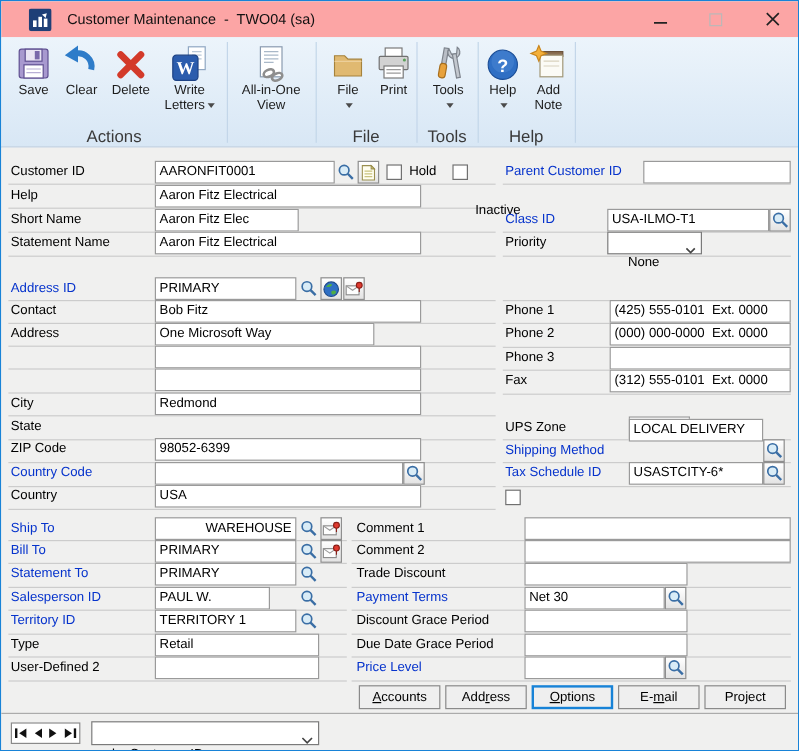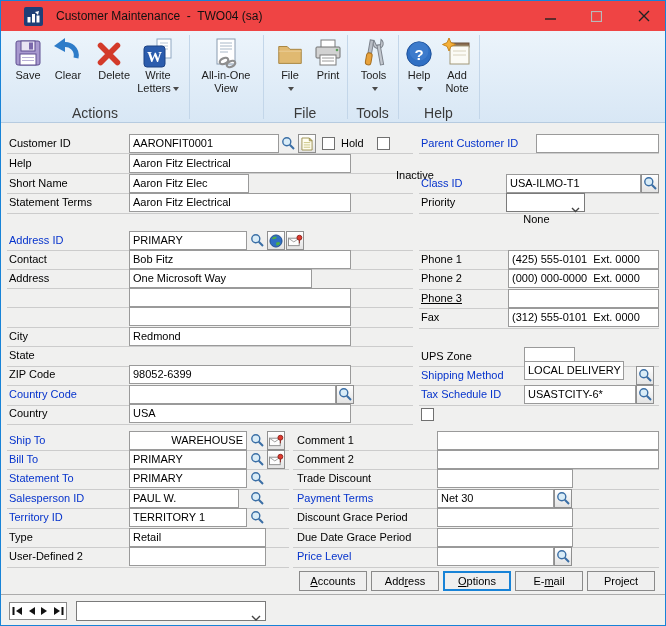--- a/index.html
+++ b/index.html
@@ -1,19 +1,19 @@
 <!DOCTYPE html>
 <html><head>
 <meta charset="utf-8">
 <style>
   html,body{margin:0;padding:0;background:#cfcfcf;font-family:"Liberation Sans",sans-serif;}
   .win{position:relative;width:666px;height:626px;background:#f0f0ef;border:1px solid #1883d7;box-sizing:border-box;overflow:hidden;}
   .abs{position:absolute;}
   
-  .titlebar{position:absolute;left:0;top:0;width:664px;height:30px;background:#ef4444;}
+  .titlebar{position:absolute;left:0;top:0;width:664px;height:30px;background:#fca5a5;}
   .title{position:absolute;left:55px;top:0;line-height:30px;font-size:12px;color:#111;white-space:pre;}
   .wbtn{position:absolute;top:0;width:32px;height:30px;display:flex;align-items:center;justify-content:center;}
   
   .ribbon{position:absolute;left:0;top:30px;width:664px;height:92px;background:linear-gradient(#ecf4fb,#d8e7f5);border-bottom:1px solid #b6cbe0;box-sizing:border-box;}
   .rsep{position:absolute;top:4px;height:84px;width:1px;background:#c3d6e9;}
   .rbtn{position:absolute;top:2px;text-align:center;font-size:11px;color:#1d1d1d;}
   .rbtn .icn{height:36px;display:flex;align-items:flex-end;justify-content:center;}
   .rlbl{line-height:13px;white-space:nowrap;}
   .rcap{position:absolute;top:74px;text-align:center;font-size:14px;color:#3a3a3a;}
   .dar{display:inline-block;width:0;height:0;border-left:3.5px solid transparent;border-right:3.5px solid transparent;border-top:4px solid #4a4a4a;vertical-align:middle;margin-left:2px;}
@@ -93,21 +93,21 @@
             <rect x="9" y="4" width="14" height="10" fill="#e9e4f4" stroke="#5f4f91"></rect>
             <rect x="17" y="5.5" width="4" height="7" fill="#7a68ab"></rect>
             <rect x="8" y="17" width="16" height="11" fill="#fff" stroke="#5f4f91"></rect>
             <line x1="10" y1="20.5" x2="22" y2="20.5" stroke="#b9b0d6"></line>
             <line x1="10" y1="23.5" x2="22" y2="23.5" stroke="#b9b0d6"></line>
           </svg>
       </div>
       <div class="rlbl">Save</div>
     </div>
 
-    <div class="rbtn" style="left:87px;width:42px;text-align:right;">
+    <div class="rbtn" style="left:87px;width:42px;">
       <div class="icn">
         <svg width="30" height="30" viewBox="0 0 32 32">
             <path d="M7 7 L25 25 M25 7 L7 25" stroke="#d33a2a" stroke-width="6" stroke-linecap="round"></path>
           </svg>
       </div>
       <div class="rlbl">Delete</div>
     </div>
 
     <div class="rbtn" style="left:129px;width:56px;">
       <div class="icn">
@@ -277,21 +277,21 @@
   </span>
   <div class="cb" style="left:321px;top:136px;"></div>
   <div class="lbl" style="left:340px;top:133px;">Hold</div>
   <div class="cb" style="left:376px;top:136px;"></div>
   <div class="lbl" style="left:395px;top:133px;margin-top:32px;">Inactive</div>
 
   <div class="lbl" style="left:8px;top:153px;">Help</div>
   <div class="fld" style="left:128px;top:153px;width:222px;">Aaron Fitz Electrical</div>
   <div class="lbl" style="left:8px;top:173px;">Short Name</div>
   <div class="fld" style="left:128px;top:173px;width:120px;">Aaron Fitz Elec</div>
-  <div class="lbl" style="left:8px;top:192px;">Statement Terms</div>
+  <div class="lbl" style="left:8px;top:192px;">Statement Name</div>
   <div class="fld" style="left:128px;top:192px;width:222px;">Aaron Fitz Electrical</div>
 
   <div class="lbl link" style="left:420px;top:133px;">Parent Customer ID</div>
   <div class="fld" style="left:535px;top:133px;width:123px;"></div>
   <div class="lbl link" style="left:420px;top:173px;">Class ID</div>
   <div class="fld" style="left:505px;top:173px;width:135px;">USA-ILMO-T1</div>
   <span class="ibtn" style="left:640px;top:173px;">
     <svg width="15" height="15" viewBox="0 0 15 15">
         <circle cx="5.8" cy="5.8" r="4" fill="#d9ecf7" stroke="#3a6ea5" stroke-width="1.4"></circle>
         <line x1="8.8" y1="8.8" x2="13" y2="13" stroke="#3a6ea5" stroke-width="2"></line>
@@ -347,29 +347,29 @@
         <line x1="8.8" y1="8.8" x2="13" y2="13" stroke="#3a6ea5" stroke-width="2"></line>
       </svg>
   </span>
   <div class="lbl" style="left:8px;top:403px;">Country</div>
   <div class="fld" style="left:128px;top:403px;width:222px;">USA</div>
 
   <div class="lbl" style="left:420px;top:249px;">Phone 1</div>
   <div class="fld" style="left:507px;top:249px;width:151px;">(425) 555-0101  Ext. 0000</div>
   <div class="lbl" style="left:420px;top:268px;">Phone 2</div>
   <div class="fld" style="left:507px;top:268px;width:151px;">(000) 000-0000  Ext. 0000</div>
-  <div class="lbl" style="left:420px;top:288px;text-decoration:underline;">Phone 3</div>
+  <div class="lbl" style="left:420px;top:288px;">Phone 3</div>
   <div class="fld" style="left:507px;top:288px;width:151px;"></div>
   <div class="lbl" style="left:420px;top:307px;">Fax</div>
   <div class="fld" style="left:507px;top:307px;width:151px;">(312) 555-0101  Ext. 0000</div>
 
   <div class="lbl" style="left:420px;top:346px;">UPS Zone</div>
   <div class="fld" style="left:523px;top:346px;width:51px;"></div>
   <div class="lbl link" style="left:420px;top:365px;">Shipping Method</div>
-  <div class="fld" style="left:523px;top:348px;width:100px;margin-top:12px;">LOCAL DELIVERY</div>
+  <div class="fld" style="left:523px;top:348px;width:112px;">LOCAL DELIVERY</div>
   <span class="ibtn" style="left:635px;top:365px;">
     <svg width="15" height="15" viewBox="0 0 15 15">
         <circle cx="5.8" cy="5.8" r="4" fill="#d9ecf7" stroke="#3a6ea5" stroke-width="1.4"></circle>
         <line x1="8.8" y1="8.8" x2="13" y2="13" stroke="#3a6ea5" stroke-width="2"></line>
       </svg>
   </span>
   <div class="lbl link" style="left:420px;top:384px;">Tax Schedule ID</div>
   <div class="fld" style="left:523px;top:384px;width:112px;">USASTCITY-6*</div>
   <span class="ibtn" style="left:635px;top:384px;">
     <svg width="15" height="15" viewBox="0 0 15 15">
@@ -413,21 +413,21 @@
   </span>
   <div class="lbl link" style="left:8px;top:468px;">Statement To</div>
   <div class="fld" style="left:128px;top:468px;width:118px;">PRIMARY</div>
   <span class="ico" style="left:247px;top:468px;">
     <svg width="15" height="15" viewBox="0 0 15 15">
         <circle cx="5.8" cy="5.8" r="4" fill="#d9ecf7" stroke="#3a6ea5" stroke-width="1.4"></circle>
         <line x1="8.8" y1="8.8" x2="13" y2="13" stroke="#3a6ea5" stroke-width="2"></line>
       </svg>
   </span>
   <div class="lbl link" style="left:8px;top:488px;">Salesperson ID</div>
-  <div class="fld" style="left:128px;top:488px;width:110px;">PAUL W.</div>
+  <div class="fld" style="left:128px;top:488px;width:96px;">PAUL W.</div>
   <span class="ico" style="left:247px;top:488px;">
     <svg width="15" height="15" viewBox="0 0 15 15">
         <circle cx="5.8" cy="5.8" r="4" fill="#d9ecf7" stroke="#3a6ea5" stroke-width="1.4"></circle>
         <line x1="8.8" y1="8.8" x2="13" y2="13" stroke="#3a6ea5" stroke-width="2"></line>
       </svg>
   </span>
   <div class="lbl link" style="left:8px;top:507px;">Territory ID</div>
   <div class="fld" style="left:128px;top:507px;width:118px;">TERRITORY 1</div>
   <span class="ico" style="left:247px;top:507px;">
     <svg width="15" height="15" viewBox="0 0 15 15">

